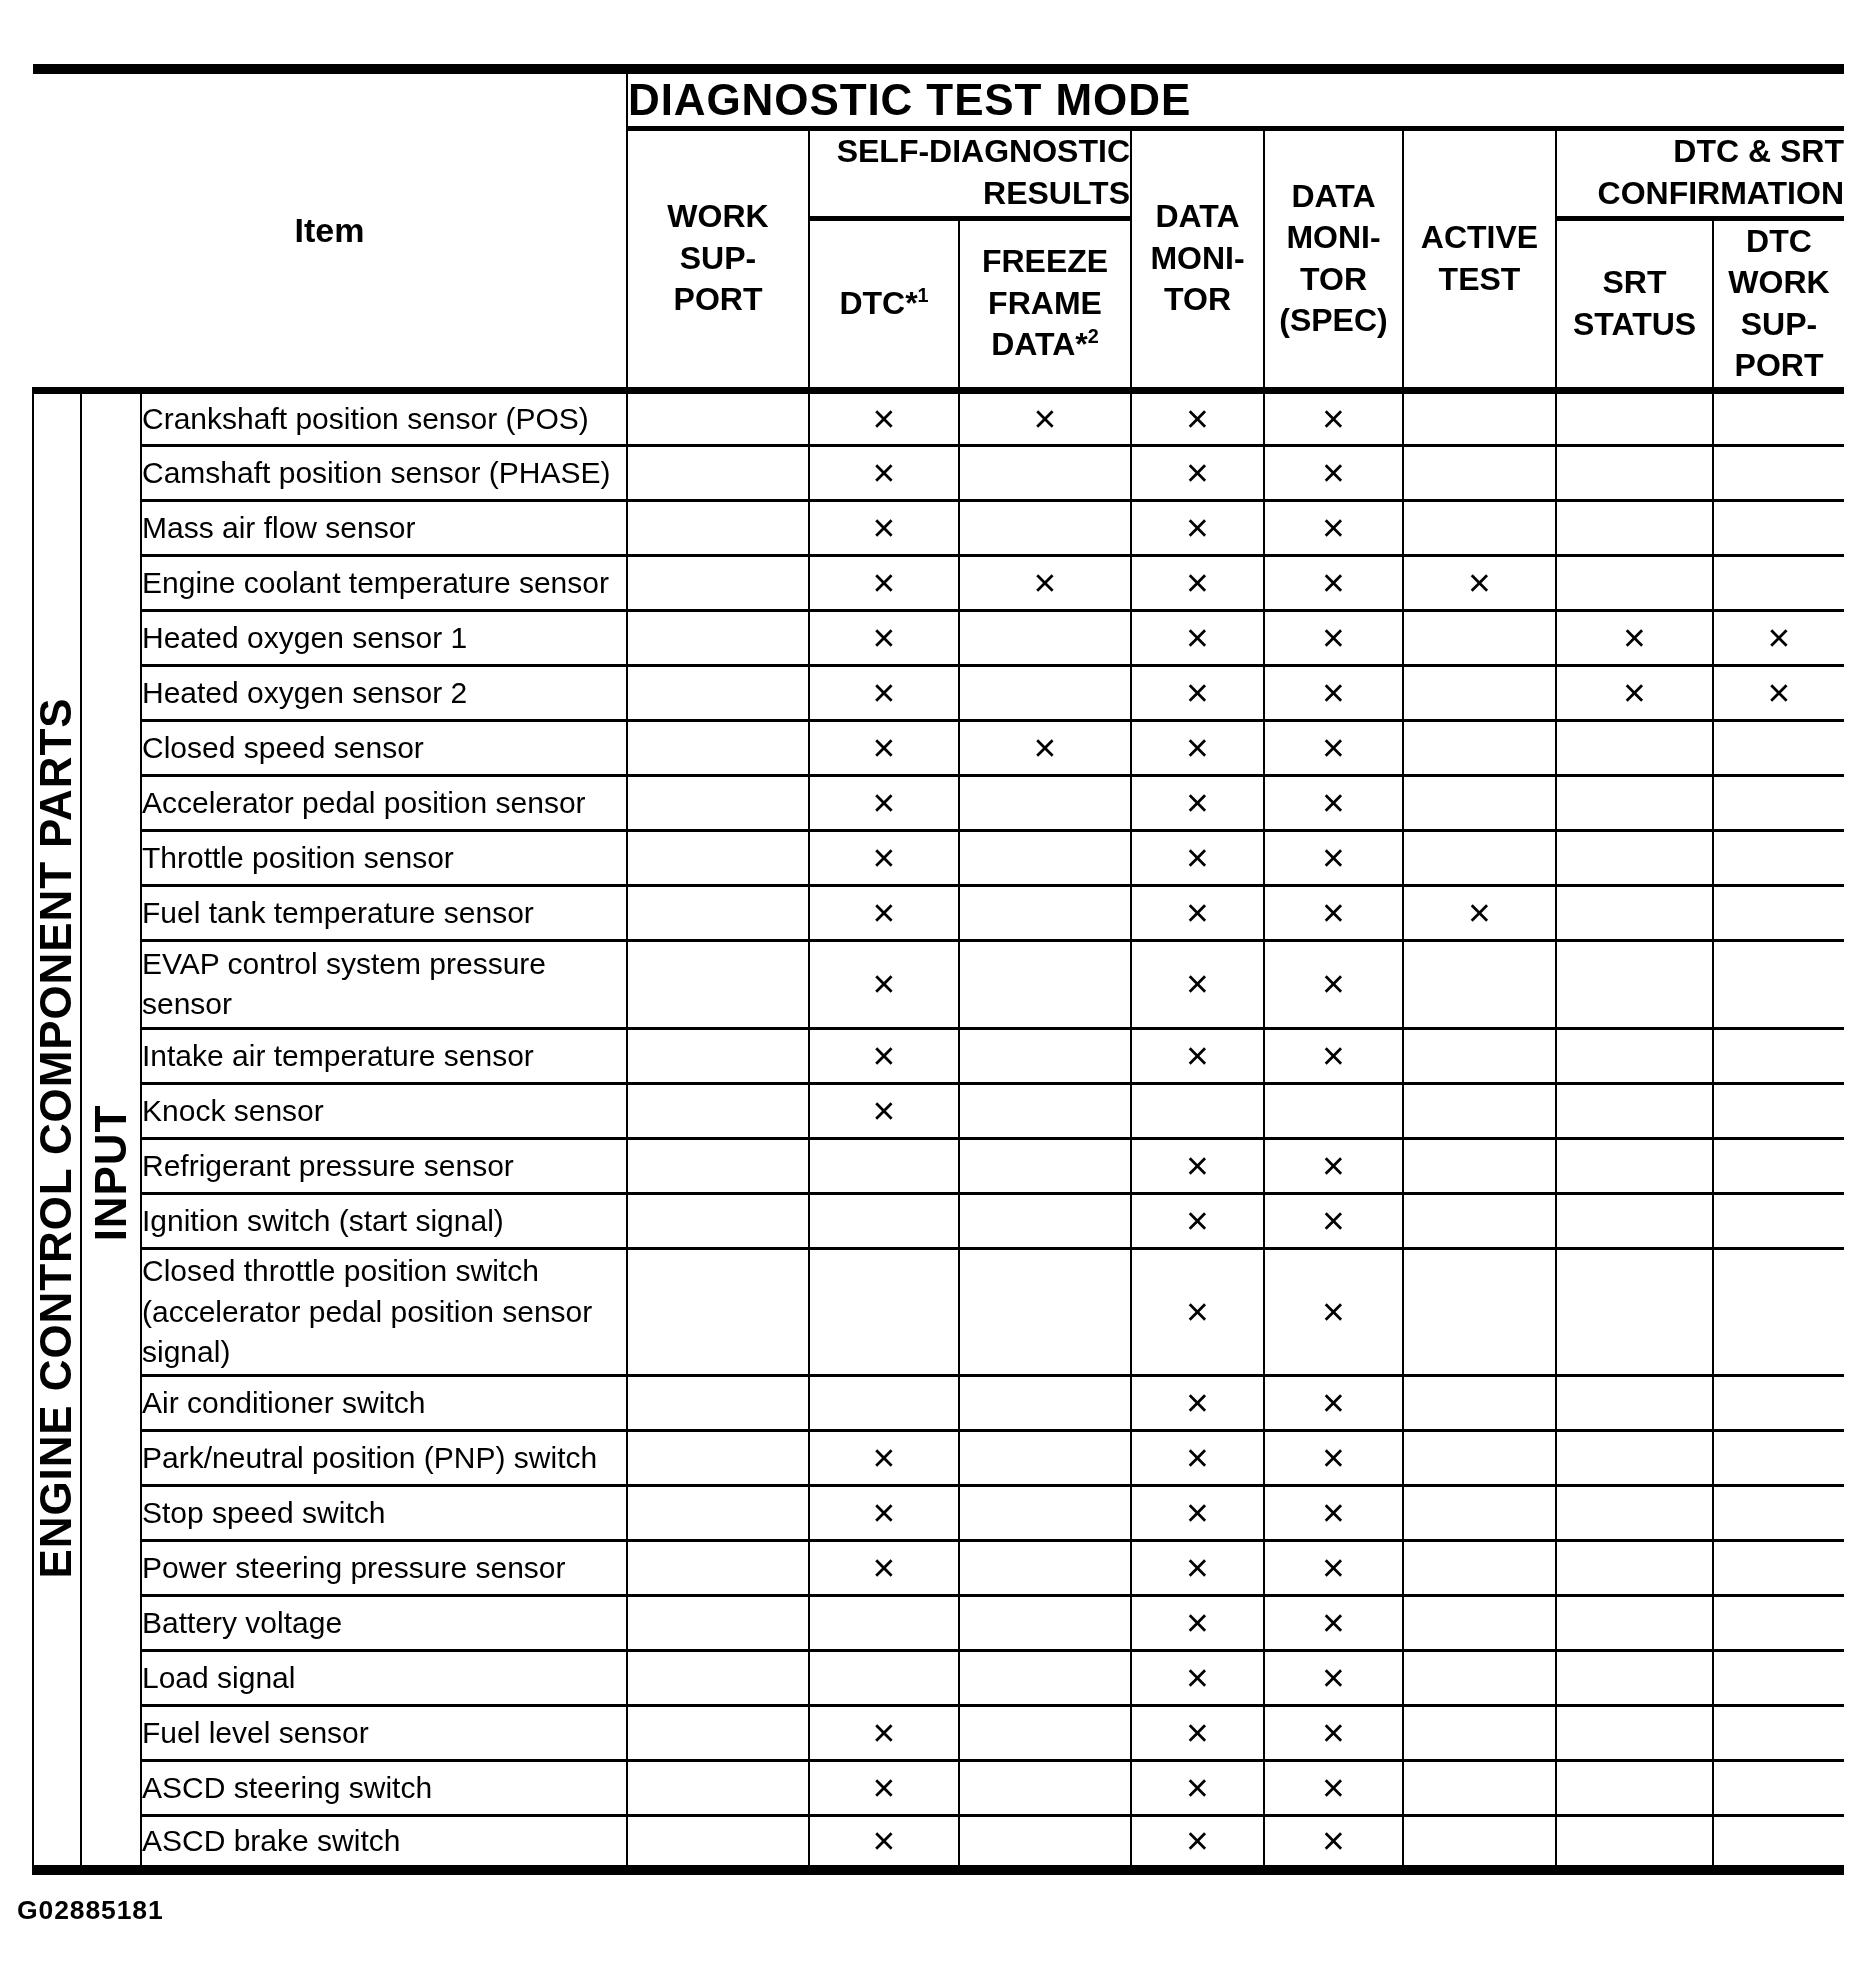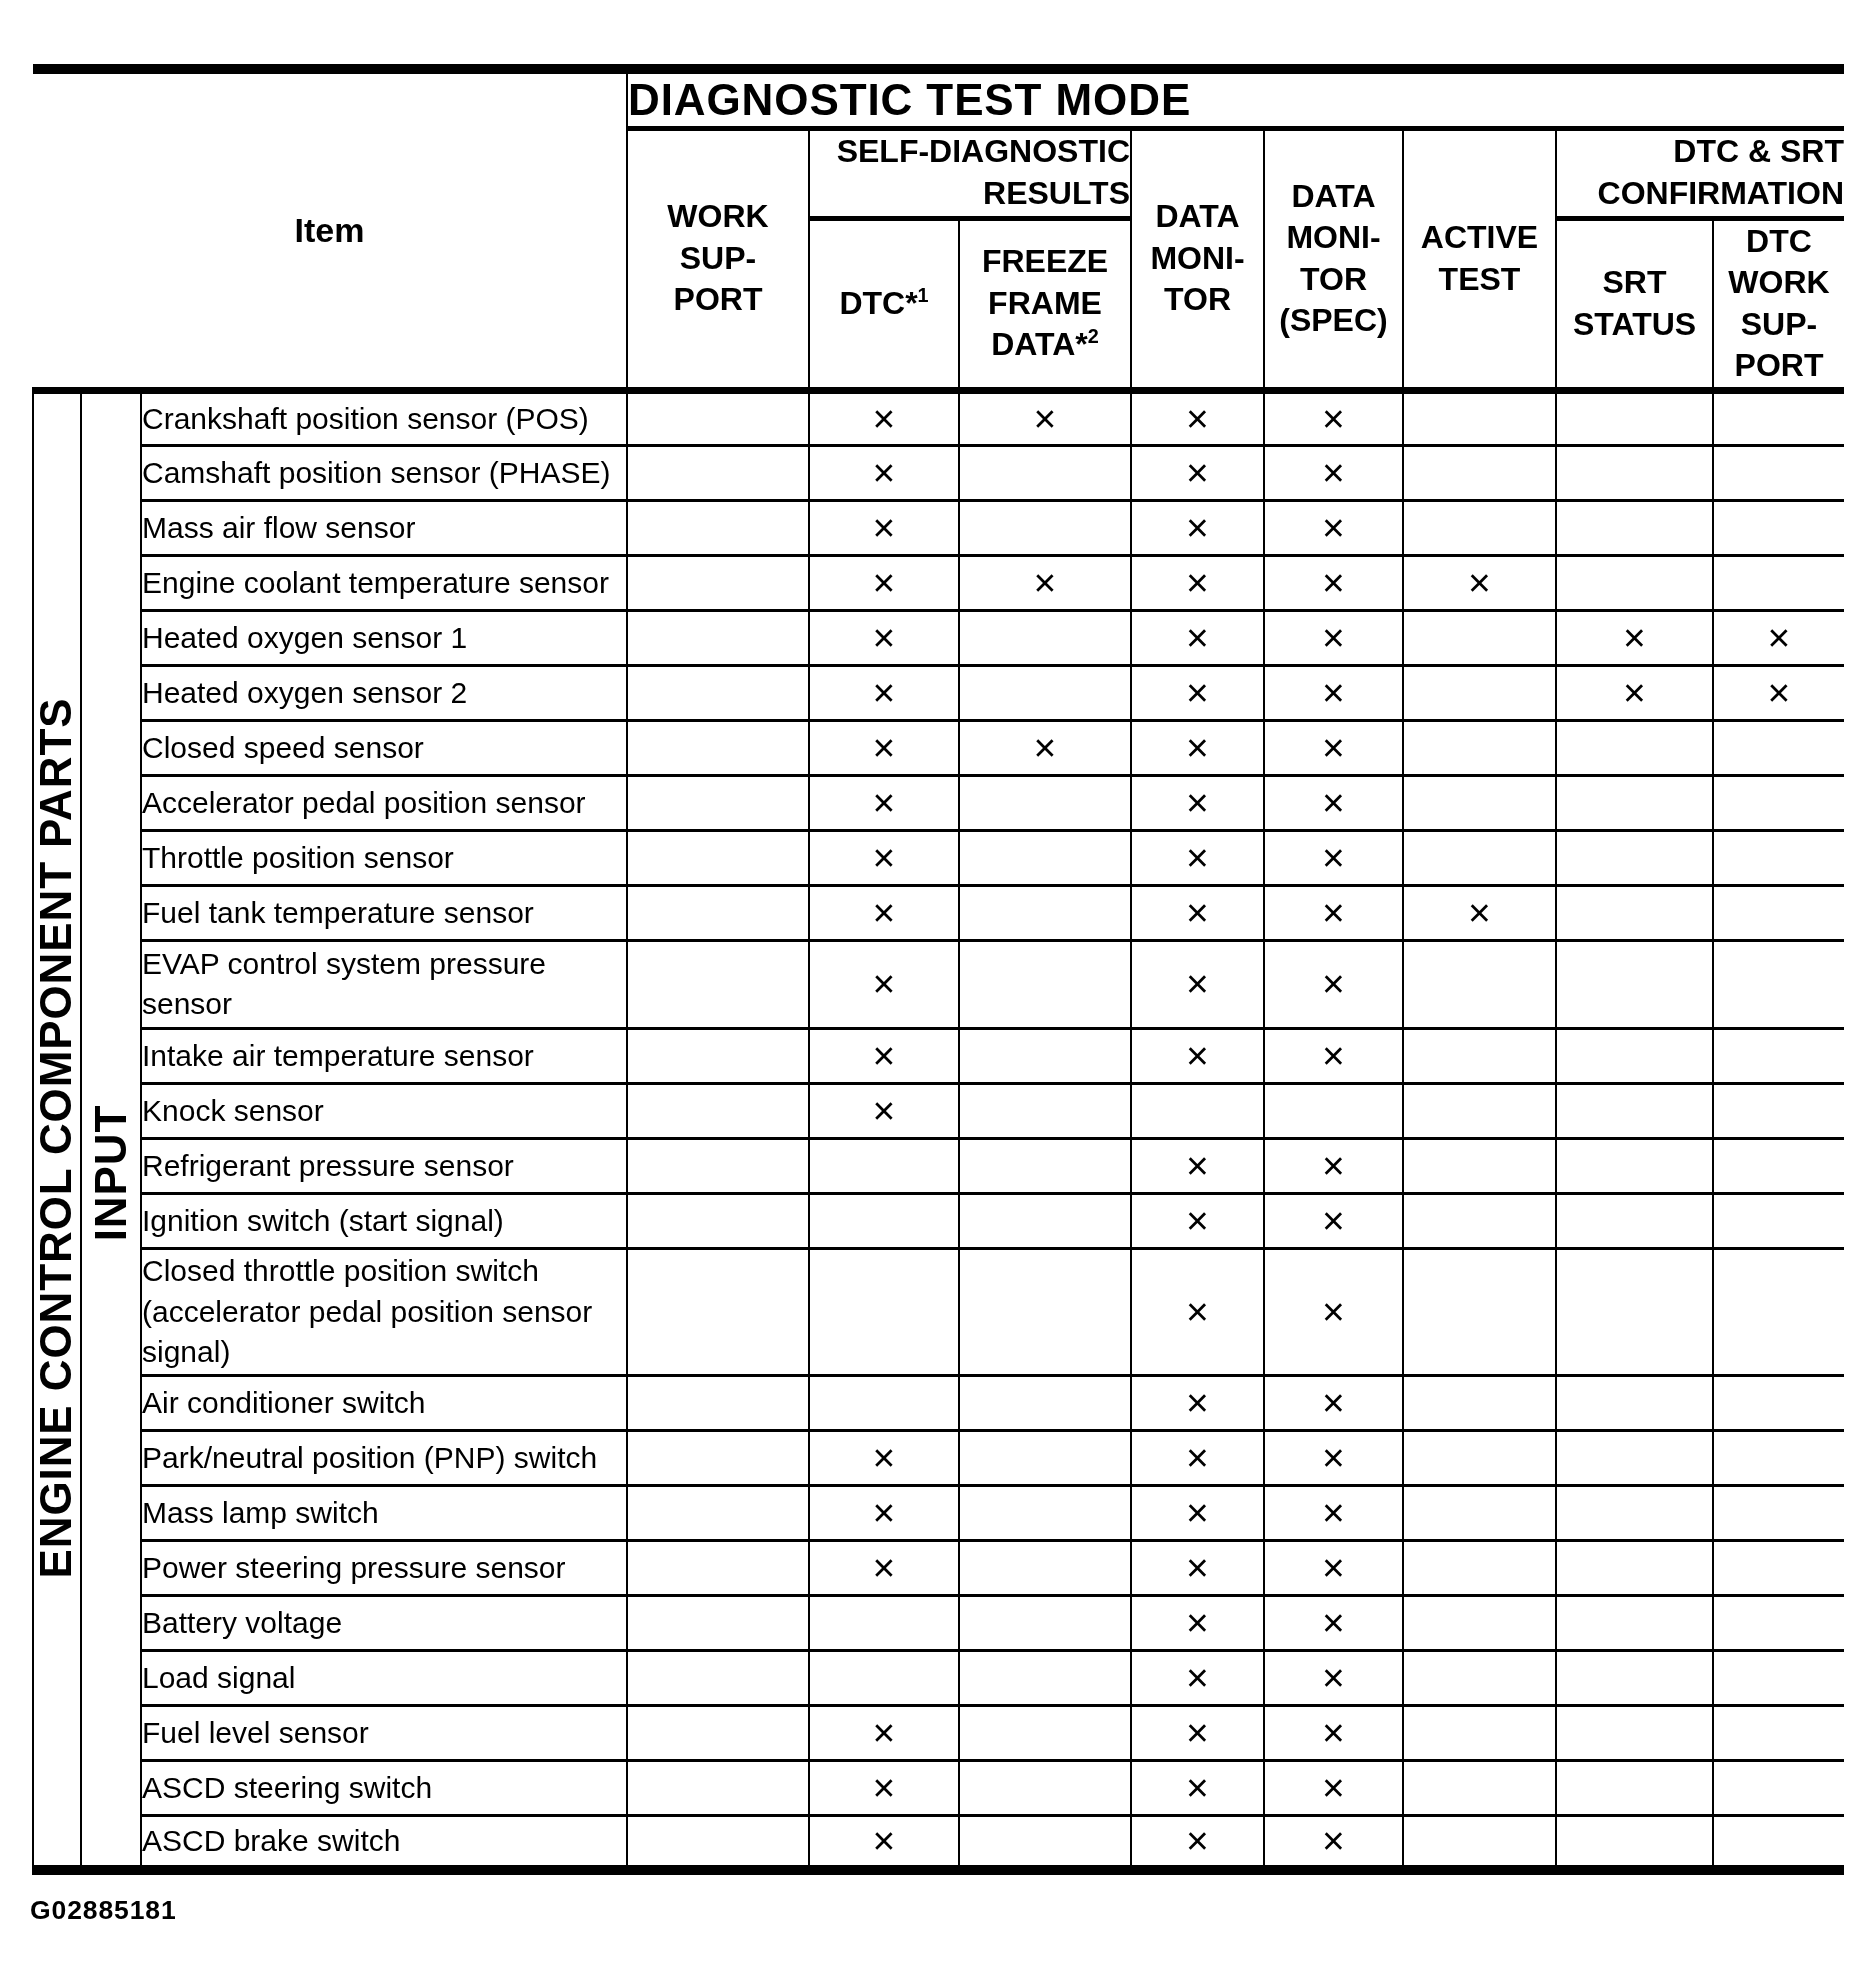--- a/index.html
+++ b/index.html
@@ -65,21 +65,21 @@
   
   .vlabel{
     position:absolute;font-weight:bold;white-space:nowrap;
     transform:translate(-50%,-50%) rotate(-90deg);
   }
   #vlabel-category{left:56px;top:1138px;font-size:44px;letter-spacing:0.9px;}
   #vlabel-input{left:111px;top:1173px;font-size:44px;letter-spacing:0.9px;}
 
   
   .footer-code{
-    position:absolute;left:30px;top:1895px;
+    position:absolute;left:17px;top:1895px;
     font-size:26.5px;font-weight:bold;letter-spacing:0.9px;
   }
 </style>
 </head>
 <body>
 
 <table class="diag">
   <colgroup>
     <col style="width:48px">
       <col style="width:60px">
@@ -310,21 +310,21 @@
     <td class="mark"></td>
     <td class="mark">×</td>
     <td class="mark"></td>
     <td class="mark">×</td>
     <td class="mark">×</td>
     <td class="mark"></td>
     <td class="mark"></td>
     <td class="mark"></td>
   </tr>
   <tr class="r">
-    <td class="item">Mass lamp switch</td>
+    <td class="item">Stop speed switch</td>
     <td class="mark"></td>
     <td class="mark">×</td>
     <td class="mark"></td>
     <td class="mark">×</td>
     <td class="mark">×</td>
     <td class="mark"></td>
     <td class="mark"></td>
     <td class="mark"></td>
   </tr>
   <tr class="r">

